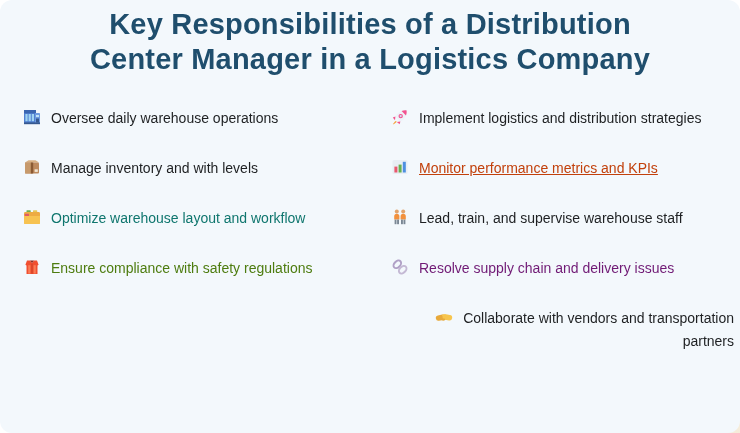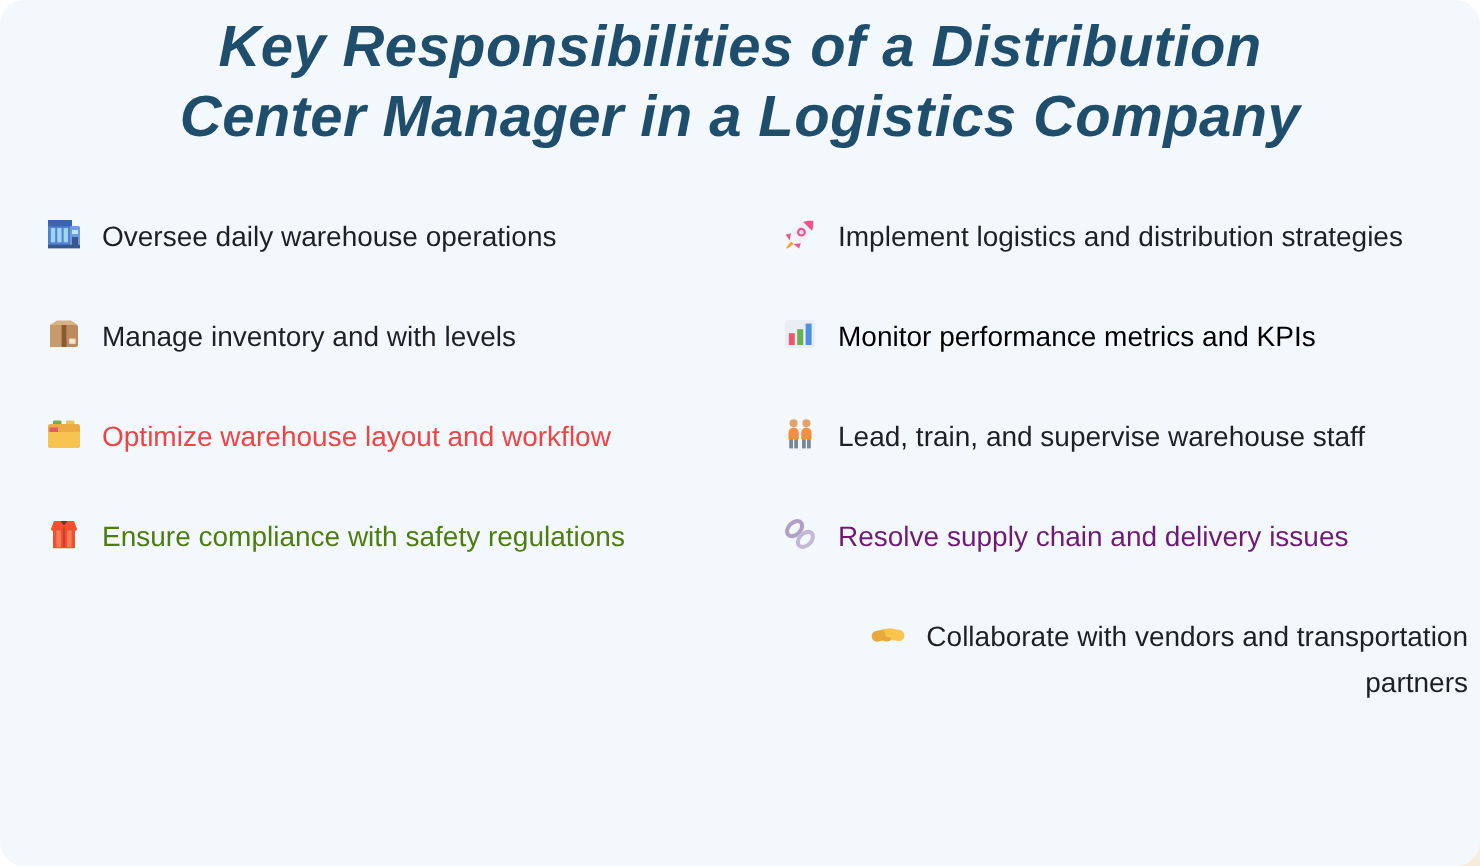--- a/index.html
+++ b/index.html
@@ -17,21 +17,20 @@
   }
   .page-title {
     margin: 0;
     padding-top: 7px;
     text-align: center;
     font-size: 29px;
     line-height: 35px;
     font-weight: 700;
     color: #1f4e6d;
     letter-spacing: 0.2px;
-    font-style: italic;
   }
   .page-title span { display: block; }
   .columns {
     margin-top: 30px;
     padding-left: 22px;
     display: grid;
     grid-template-columns: 340px 344px;
     column-gap: 28px;
   }
   .item {
@@ -70,21 +69,21 @@
               <rect x="14" y="11.5" width="3" height="4" fill="#35588f"></rect>
               <rect x="2" y="15.4" width="16" height="1.8" fill="#35588f"></rect>
             </svg></span><span>Oversee daily warehouse operations</span></div>
         <div class="item" style="color: rgb(30, 32, 34);"><span class="icon"><svg width="20" height="20" viewBox="0 0 20 20">
               <path d="M3 5.5 L6.5 3.3 L13.5 3.3 L17 5.5 Z" fill="#d8b184"></path>
               <rect x="3" y="5.5" width="14" height="11" rx="1" fill="#bd8a5e"></rect>
               <rect x="3" y="5.5" width="7" height="11" fill="#c79a6c"></rect>
               <rect x="8.8" y="5.5" width="2.4" height="11" fill="#8a5a33"></rect>
               <rect x="12.6" y="12.3" width="3.2" height="2.6" fill="#f2e6d2"></rect>
             </svg></span><span>Manage inventory and with levels</span></div>
-        <div class="item" style="color: #ef4444; margin-top: 27px;"><span class="icon"><svg width="20" height="20" viewBox="0 0 20 20">
+        <div class="item" style="color: #0f766e; margin-top: 27px;"><span class="icon"><svg width="20" height="20" viewBox="0 0 20 20">
               <rect x="4.5" y="3.2" width="4.2" height="3" rx="0.6" fill="#6fae4e"></rect>
               <rect x="11" y="3.2" width="4.2" height="3" rx="0.6" fill="#e5c95c"></rect>
               <rect x="2" y="5" width="16" height="12" rx="1.2" fill="#edab43"></rect>
               <rect x="2.8" y="6.8" width="4.2" height="2.6" rx="0.5" fill="#e05a63"></rect>
               <path d="M2 9 h16 v6.8 a1.2 1.2 0 0 1 -1.2 1.2 h-13.6 a1.2 1.2 0 0 1 -1.2 -1.2 Z" fill="#f7c351"></path>
             </svg></span><span>Optimize warehouse layout and workflow</span></div>
         <div class="item" style="color: #4d7c0f;"><span class="icon"><svg width="20" height="20" viewBox="0 0 20 20">
               <path d="M5 3.5 h3 l2 2.6 2 -2.6 h3 l1.6 4.2 -1.1 0.9 v8.5 h-11 v-8.5 l-1.1 -0.9 Z" fill="#f04f30"></path>
               <path d="M8 3.5 L10 6.1 L12 3.5 Z" fill="#8f2b1e"></path>
               <rect x="6.2" y="8.2" width="2.2" height="8.4" fill="#fb7d56"></rect>
@@ -95,21 +94,21 @@
     <div class="col" id="col-right">
         <div class="item" style="color: rgb(30, 32, 34);"><span class="icon"><svg width="20" height="20" viewBox="0 0 20 20">
               <path d="M16.6 3.4 C12 3 7.4 5.6 5.4 9.6 L10.4 14.6 C14.4 12.6 17 8 16.6 3.4 Z" fill="#eef2f8"></path>
               <path d="M16.6 3.4 C14.9 3.2 13.1 3.4 11.6 4 L16 8.4 C16.6 6.9 16.8 5.1 16.6 3.4 Z" fill="#f2538f"></path>
               <circle cx="10.7" cy="9.1" r="2.2" fill="#f2538f"></circle>
               <circle cx="10.7" cy="9.1" r="1.1" fill="#cfe2f3"></circle>
               <path d="M5.4 9.6 L2.8 10.4 L5 13.2 Z" fill="#f2538f"></path>
               <path d="M10.4 14.6 L9.6 17.2 L6.8 15 Z" fill="#f2538f"></path>
               <path d="M5.6 13.9 C4.4 14.8 3.4 16.3 2.9 17.4 C4.4 16.9 5.9 15.9 6.8 14.7 Z" fill="#f7a13a"></path>
             </svg></span><span>Implement logistics and distribution strategies</span></div>
-        <div class="item" style="color: #000000;"><span class="icon"><svg width="20" height="20" viewBox="0 0 20 20">
+        <div class="item" style="color: #c2410c; text-decoration: underline;"><span class="icon"><svg width="20" height="20" viewBox="0 0 20 20">
               <rect x="2.5" y="3" width="15" height="14" rx="1.5" fill="#e8eef4"></rect>
               <rect x="4.4" y="9.6" width="3" height="5.9" fill="#e8596e"></rect>
               <rect x="8.6" y="7.6" width="3" height="7.9" fill="#66b04f"></rect>
               <rect x="12.8" y="4.8" width="3" height="10.7" fill="#4d8fe0"></rect>
             </svg></span><span>Monitor performance metrics and KPIs</span></div>
         <div class="item" style="color: rgb(30, 32, 34);"><span class="icon"><svg width="20" height="20" viewBox="0 0 20 20">
               <circle cx="6.8" cy="4.6" r="2" fill="#e2a36b"></circle>
               <circle cx="13.2" cy="4.6" r="2" fill="#e2a36b"></circle>
               <path d="M4.2 12.6 v-3.3 a2.6 2.6 0 0 1 2.6 -2.6 a2.6 2.6 0 0 1 2.6 2.6 v3.3 Z" fill="#f2913d"></path>
               <path d="M10.6 12.6 v-3.3 a2.6 2.6 0 0 1 2.6 -2.6 a2.6 2.6 0 0 1 2.6 2.6 v3.3 Z" fill="#f2913d"></path>

